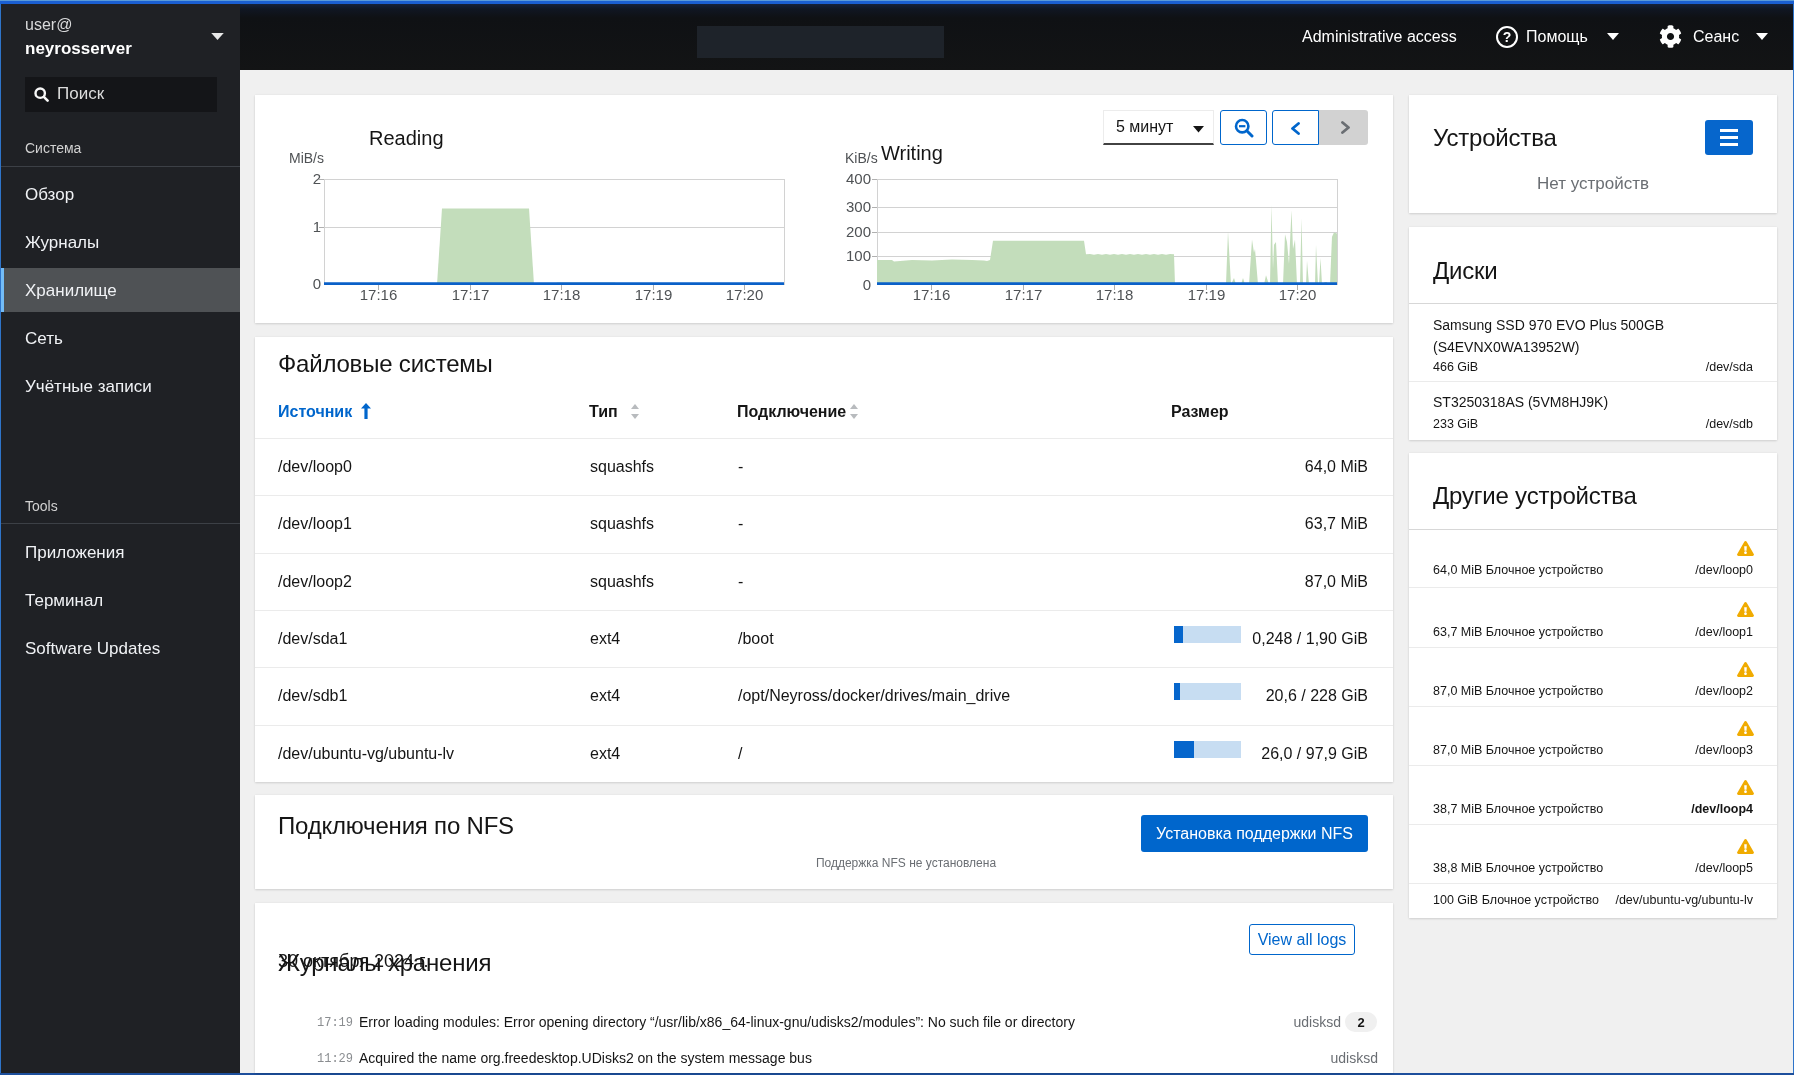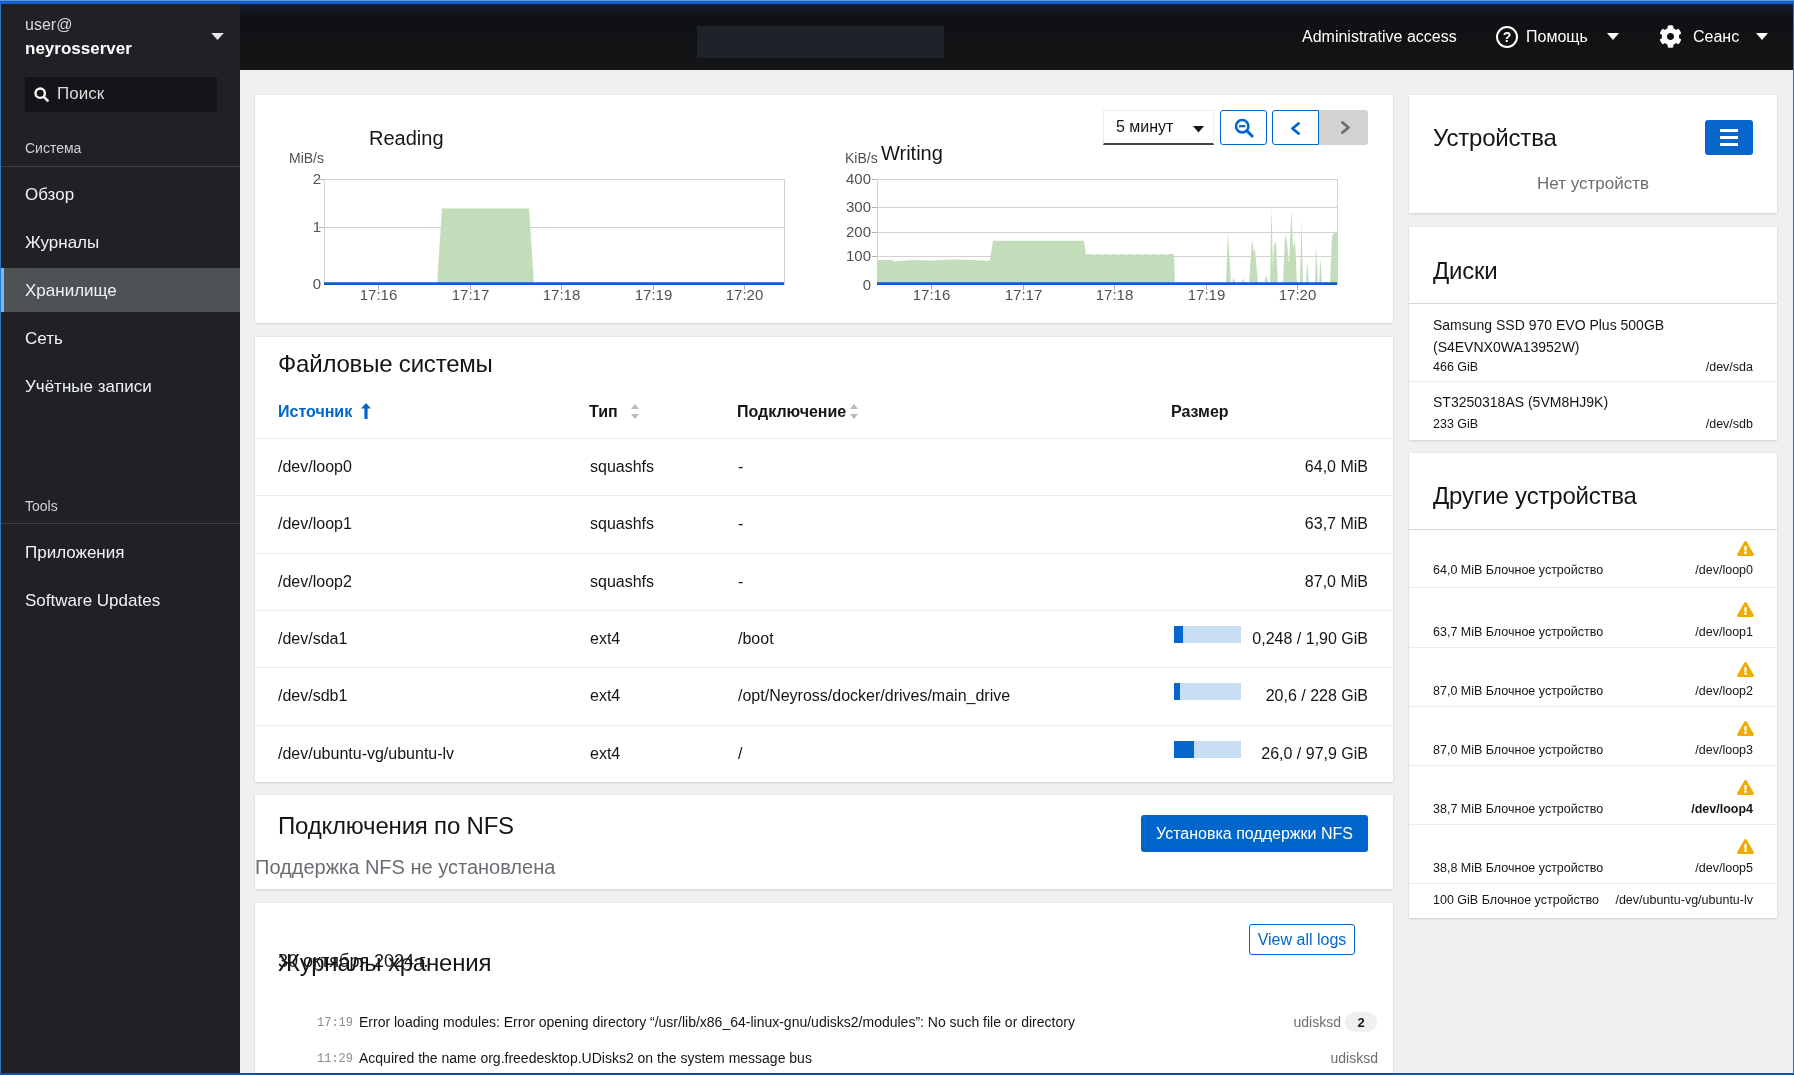--- a/index.html
+++ b/index.html
@@ -63,20 +63,21 @@
     <div class="nav-item">Обзор</div>
     <div class="nav-item">Журналы</div>
     <div class="nav-item nav-sel">Хранилище</div>
     <div class="nav-item">Сеть</div>
     <div class="nav-item">Учётные записи</div>
   </div>
   <div class="abs" style="left:24px;top:494px;font-size:14px;color:#d2d2d2;">Tools</div>
   <div class="abs" style="left:0;top:519px;width:239px;height:1px;background:#3c4046;"></div>
   <div class="abs" style="left:0;top:526px;width:239px;">
     <div class="nav-item">Приложения</div>
+    <div class="nav-item">Терминал</div>
     <div class="nav-item">Software Updates</div>
   </div>
 </div>
 
 <div class="card" style="left:255px;top:95px;width:1138px;height:228px;">
   <div class="abs" style="left:848px;top:15px;width:111px;height:35px;background:#fff;border:1px solid #ececec;border-bottom:2px solid #424242;">
     <div class="abs" style="left:12px;top:7px;font-size:16px;color:#151515;">5 минут</div>
     <svg class="abs" style="left:89px;top:15px;" width="11" height="7" viewBox="0 0 11 7">
           <path d="M0 0 L11 0 L5.5 6.5 Z" fill="#151515"></path>
         </svg>
@@ -219,21 +220,21 @@
   <div class="abs" style="left:483px;top:408px;font-size:16px;color:#151515;">/</div>
   <div class="abs" style="left:919px;top:404px;width:67px;height:17px;background:#c7ddf2;">
         <div style="width:20px;height:17px;background:#0666cc;"></div>
       </div>
   <div class="abs" style="left:913px;top:408px;width:200px;text-align:right;font-size:16px;color:#151515;">26,0 / 97,9 GiB</div>
 </div>
 
 <div class="card" style="left:255px;top:795px;width:1138px;height:94px;">
   <div class="abs ttl" style="left:23px;top:17px;">Подключения по NFS</div>
   <div class="abs" style="left:886px;top:20px;width:227px;height:37px;background:#0066cc;border-radius:3px;color:#fff;font-size:16px;text-align:center;line-height:37px;">Установка поддержки NFS</div>
-  <div class="abs" style="left:0;top:61px;width:1302px;font-size:20px;color:#6a6e73;">Поддержка NFS не установлена</div>
+  <div class="abs" style="left:0;top:61px;width:1302px;text-align:center;font-size:12px;color:#6a6e73;">Поддержка NFS не установлена</div>
 </div>
 
 <div class="card" style="left:255px;top:903px;width:1138px;height:170px;">
   <div class="abs ttl" style="left:23px;top:18px;margin-top:28px;">Журналы хранения</div>
   <div class="abs" style="left:994px;top:21px;width:106px;height:31px;background:#fff;border:1px solid #0066cc;border-radius:3px;color:#0066cc;font-size:16px;text-align:center;line-height:29px;">View all logs</div>
   <div class="abs" style="left:23px;top:48px;font-size:18px;color:#151515;">30 октября 2024 г.</div>
   <div class="abs" style="left:62px;top:113px;font-size:12px;color:#8a8d90;font-family:'Liberation Mono',monospace;">17:19</div>
   <div class="abs" style="left:104px;top:111px;font-size:14px;color:#151515;">Error loading modules: Error opening directory “/usr/lib/x86_64-linux-gnu/udisks2/modules”: No such file or directory</div>
   <div class="abs" style="left:886px;top:111px;width:200px;text-align:right;font-size:14px;color:#6a6e73;">udisksd</div>
   <div class="abs" style="left:1090px;top:109px;width:32px;height:20px;background:#f0f0f0;border-radius:11px;font-size:13px;font-weight:bold;color:#151515;text-align:center;line-height:21px;">2</div>

